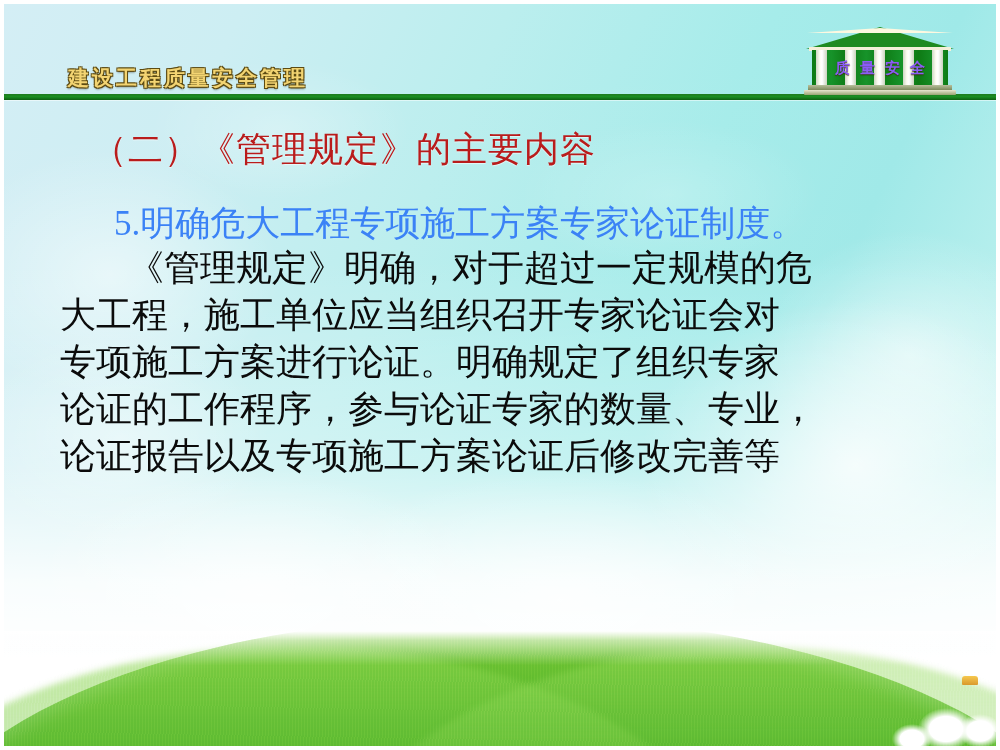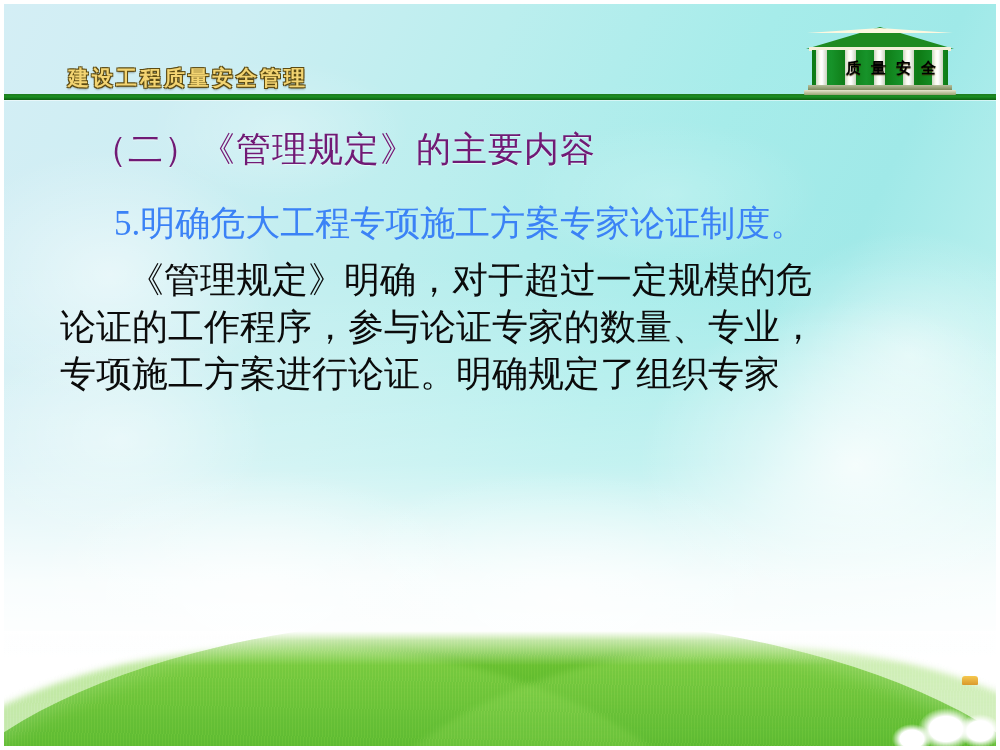--- a/index.html
+++ b/index.html
@@ -225,39 +225,39 @@
     position: absolute;
     left: -2px; top: 63px;
     width: 152px; height: 5px;
     background: linear-gradient(to bottom, #e8e6cf, #9aa474);
     border-radius: 1px;
   }
   .logo .logo-text {
     position: absolute;
     left: 8px; top: 32px;
     width: 132px;
-    text-align: right;
+    text-align: center;
     font-family: "Liberation Sans", "DejaVu Sans", sans-serif;
     font-size: 15px;
     font-weight: bold;
     letter-spacing: 10px;
     text-indent: 10px;
-    color: #000000;
+    color: #8b5cf6;
     text-shadow: 0 1px 1px rgba(60,40,0,.8);
     white-space: nowrap;
   }
 
   
   .section-heading {
     position: absolute;
     left: 92px;
     top: 126px;
     font-size: 35px;
     font-weight: normal;
-    color: #701a75;
+    color: #b91c1c;
     letter-spacing: 1px;
     white-space: nowrap;
     text-shadow: 0 1px 1px rgba(255,255,255,.6);
   }
 
   .body-block {
     position: absolute;
     left: 60px;
     top: 206px;
     width: 890px;
@@ -266,21 +266,21 @@
   .lead-line {
     font-size: 35px;
     color: #3b82f6;
     line-height: 1.0;
     padding-left: 54px;
     letter-spacing: 0px;
     white-space: nowrap;
   }
 
   .para {
-    margin-top: 16px;
+    margin-top: 4px;
     font-size: 36px;
     color: #0b0b0b;
     line-height: 47px;
     letter-spacing: 0px;
   }
   .para .ln {
     display: block;
     white-space: nowrap;
   }
   .para .ln.indent { padding-left: 68px; }
@@ -332,18 +332,20 @@
     <div class="logo-text">质量安全</div>
   </div>
 
   <div class="section-heading">（二）《管理规定》的主要内容</div>
 
   <div class="body-block">
     <div class="lead-line">5.明确危大工程专项施工方案专家论证制度。</div>
 
     <div class="para">
       <span class="ln indent">《管理规定》明确，对于超过一定规模的危</span>
+      <span class="ln">大工程，施工单位应当组织召开专家论证会对</span>
+      <span class="ln">专项施工方案进行论证。明确规定了组织专家</span>
       <span class="ln">论证的工作程序，参与论证专家的数量、专业，</span>
-      <span class="ln">专项施工方案进行论证。明确规定了组织专家</span>
+      <span class="ln">论证报告以及专项施工方案论证后修改完善等</span>
     </div>
   </div>
 
 </div>
 
 </body></html>

